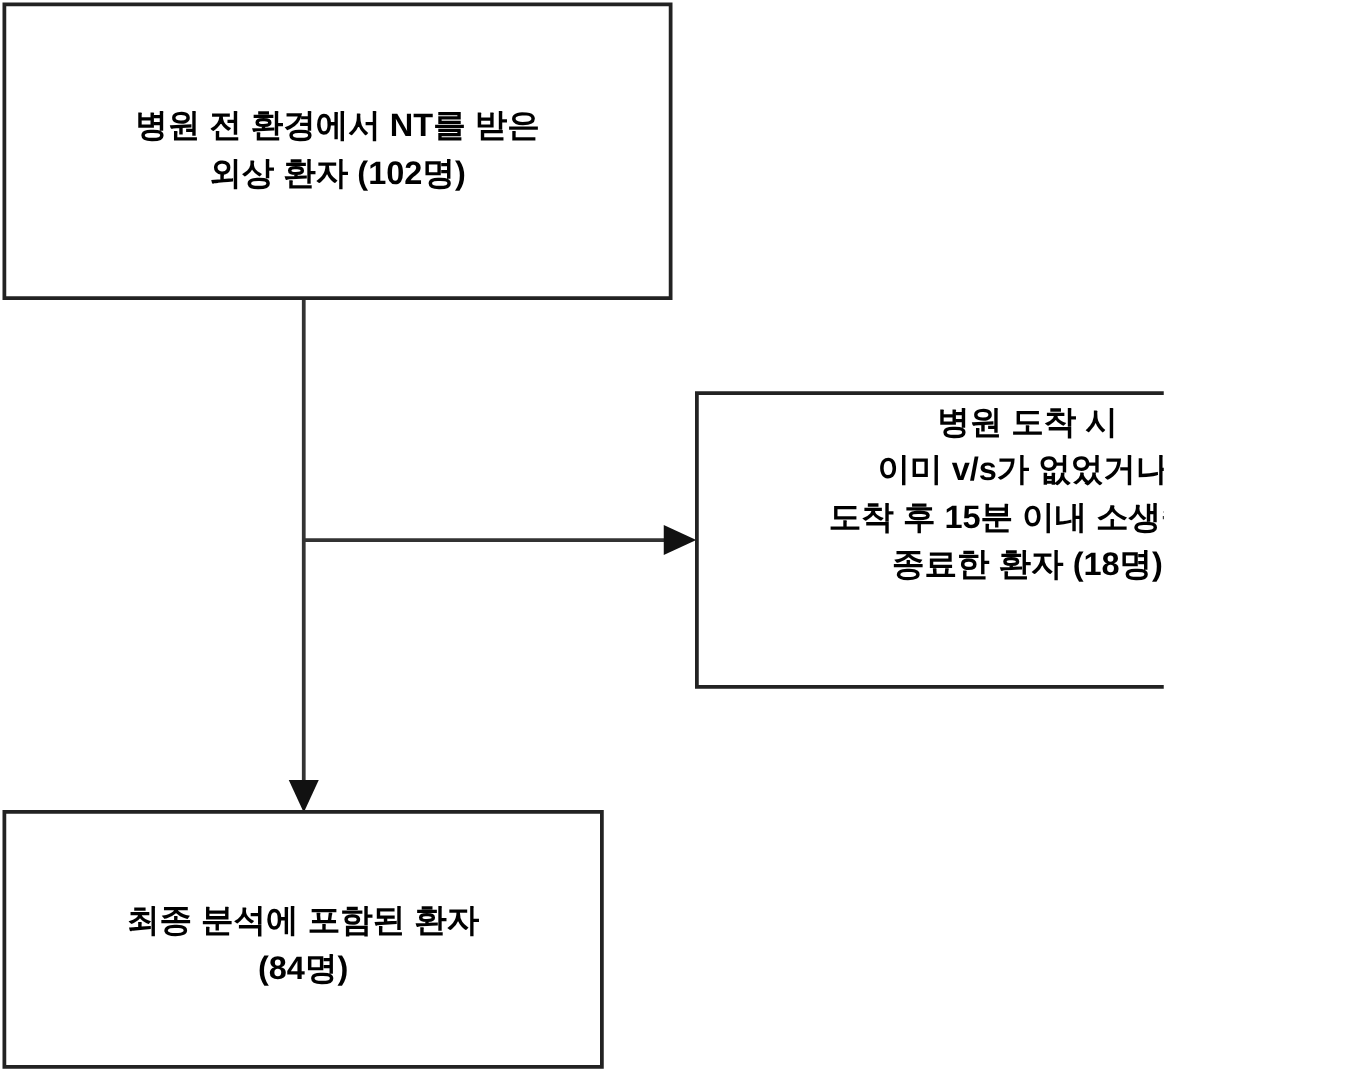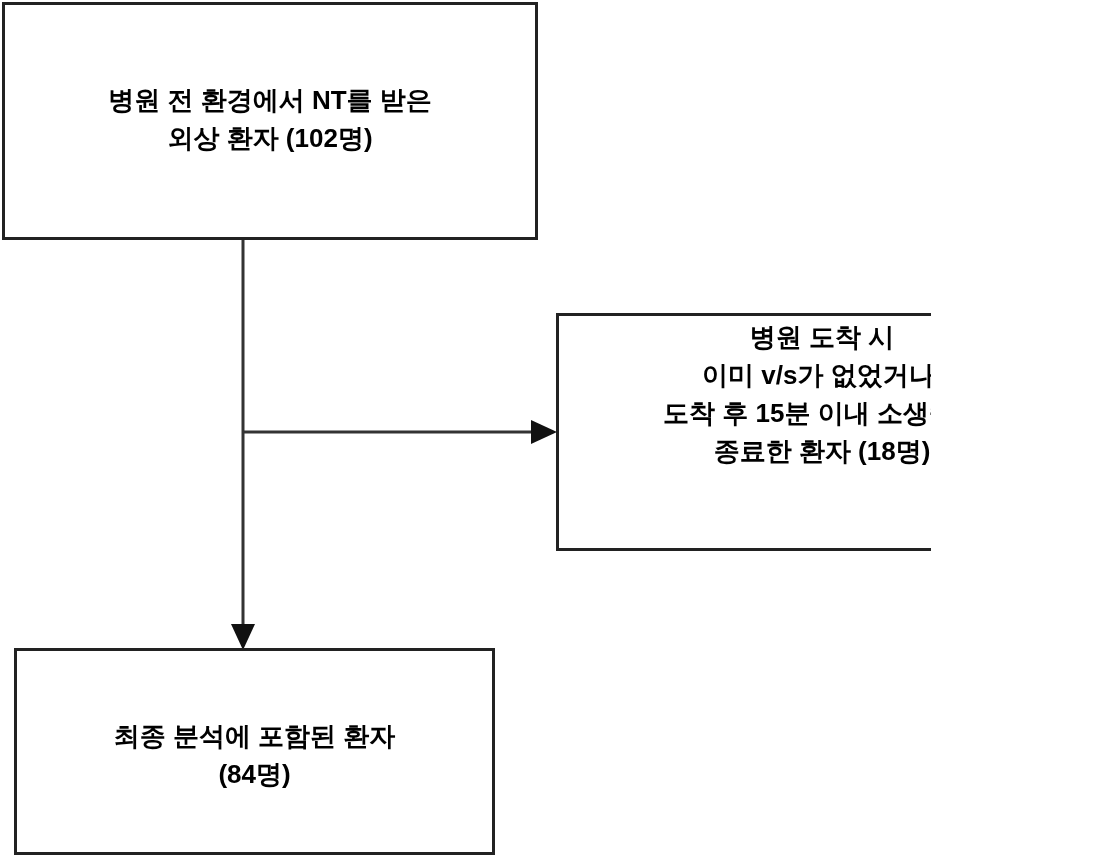--- a/index.html
+++ b/index.html
@@ -65,21 +65,21 @@
     top: 313px;
     width: 532px;
     height: 238px;
     justify-content: flex-start;
   }
   #box-excluded .box-text {
     margin-top: 2px;
   }
   
   #box-analyzed {
-    left: 14px;
+    left: 2px;
     top: 648px;
     width: 481px;
     height: 207px;
     justify-content: center;
   }
   #box-analyzed .box-text {
     margin-top: 6px;
   }
 </style>
 </head>

